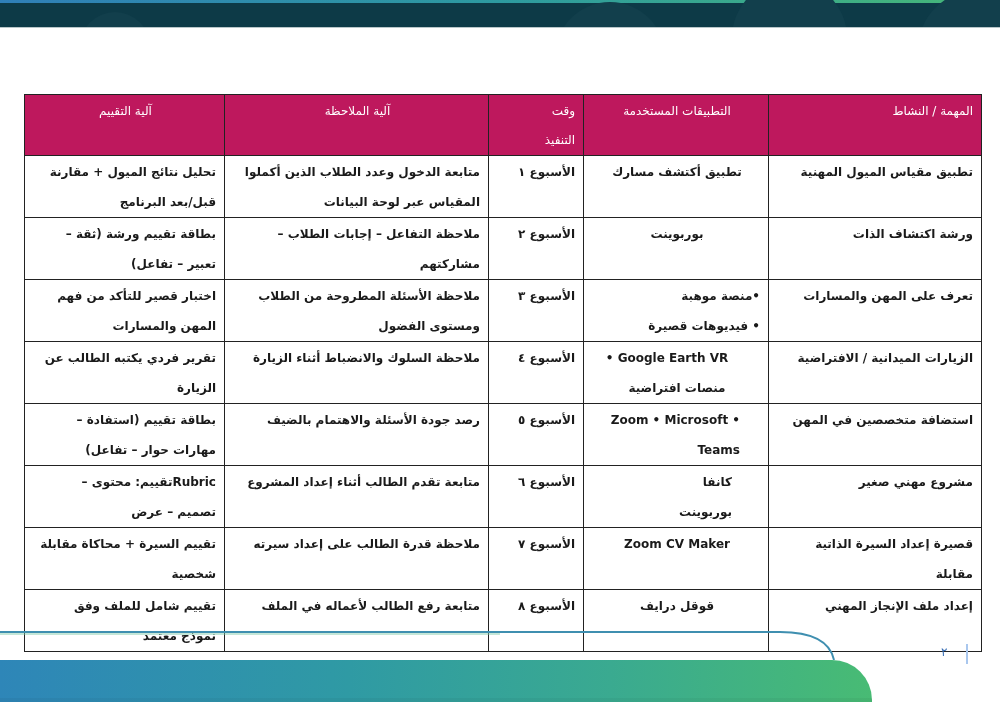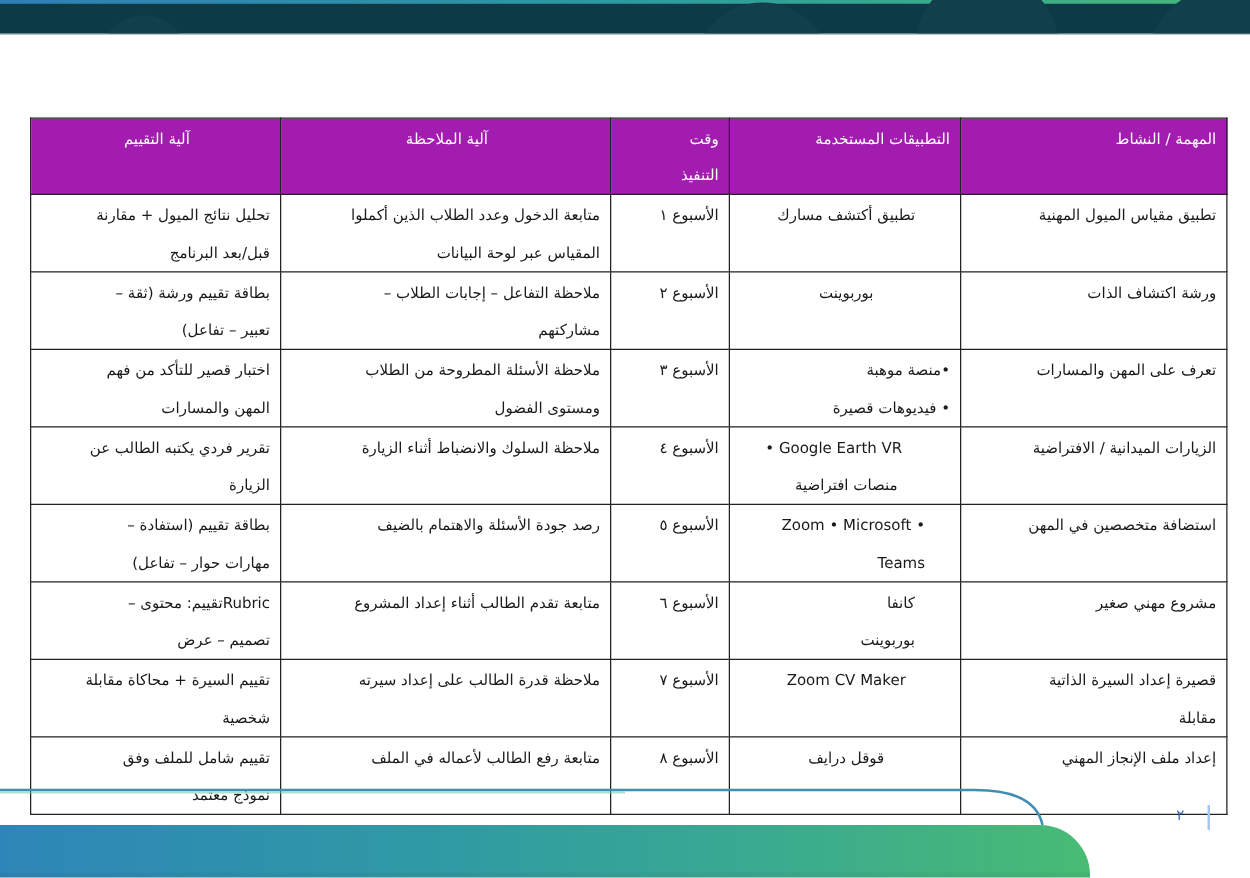--- a/index.html
+++ b/index.html
@@ -25,24 +25,24 @@
   .table-wrap {
     position: absolute; left: 24px; top: 94px; width: 957px;
   }
   table {
     width: 100%; border-collapse: collapse; direction: rtl;
     table-layout: fixed;
     font-size: 12px; color: #1a1a1a;
   }
   th, td {
     border: 1px solid #222; vertical-align: top; text-align: right;
-    padding: 8px 8px 0 10px; line-height: 31px;
+    padding: 8px 8px 0 10px; line-height: 31px; font-weight: bold;
   }
   th {
-    background: #a21caf; color: #ffffff; font-weight: normal; height: 52px;
+    background: #be185d; color: #ffffff; font-weight: normal; height: 52px;
     padding-top: 2px; line-height: 29px;
   }
   td { height: 52px; padding-top: 1px; line-height: 30px; }
   col.c-task { width: 213px; }
   col.c-apps { width: 185px; }
   col.c-time { width: 95px; }
   col.c-obs { width: 264px; }
   col.c-eval { width: 200px; }
   .cell-line { display: block; }
   .bottom-curve {
@@ -80,21 +80,21 @@
     <colgroup>
       <col class="c-task">
         <col class="c-apps">
         <col class="c-time">
         <col class="c-obs">
         <col class="c-eval">
     </colgroup>
     <thead>
       <tr>
         <th>المهمة / النشاط</th>
-        <th style="text-align:right;"><span>التطبيقات المستخدمة</span></th>
+        <th style="text-align:center;"><span>التطبيقات المستخدمة</span></th>
         <th>
           <span class="cell-line">وقت</span>
           <span class="cell-line">التنفيذ</span>
         </th>
         <th style="text-align:center;"><span>آلية الملاحظة</span></th>
         <th style="text-align:center;"><span>آلية التقييم</span></th>
       </tr>
     </thead>
     <tbody id="tbody">
         <tr>

